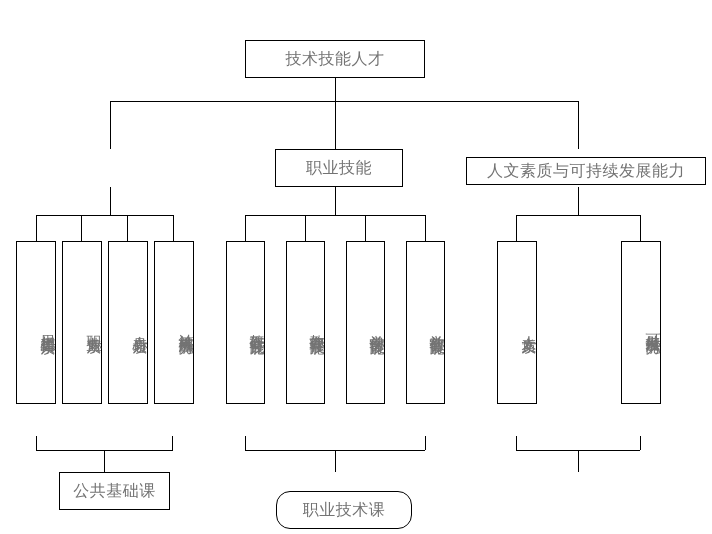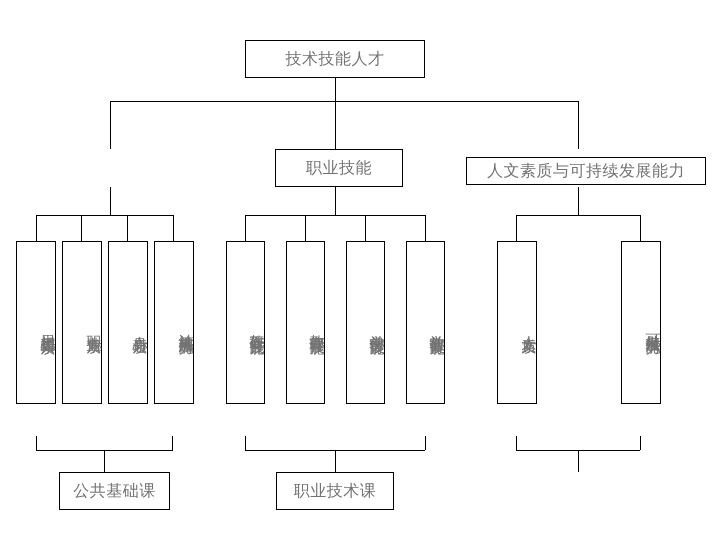--- a/index.html
+++ b/index.html
@@ -111,15 +111,15 @@
   <div class="ln lh" style="left:245px; top:450px; width:180px;"></div>
   <div class="ln lv" style="left:425px; top:436px; height:14px;"></div>
   <div class="ln lv" style="left:335px; top:450px; height:22px;"></div>
 
   <div class="ln lv" style="left:516px; top:436px; height:14px;"></div>
   <div class="ln lh" style="left:516px; top:450px; width:124px;"></div>
   <div class="ln lv" style="left:640px; top:436px; height:14px;"></div>
   <div class="ln lv" style="left:578px; top:450px; height:22px;"></div>
 
   <div class="box box-h" style="left:49px;  top:472px; width:111px; height:38px;margin-left:10px;">公共基础课</div>
-  <div class="box box-h" style="left:276px; top:472px; width:118px; height:38px;">职业技术课</div>
+  <div class="box box-h" style="left:276px; top:491px; width:136px; height:38px;border-radius:14px;">职业技术课</div>
 
 </div>
 
 </body></html>

